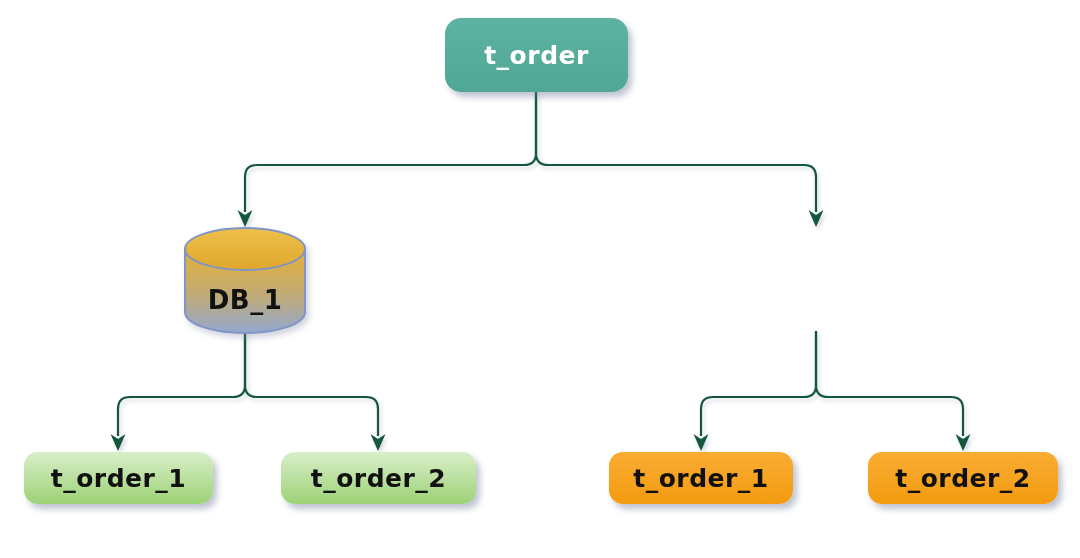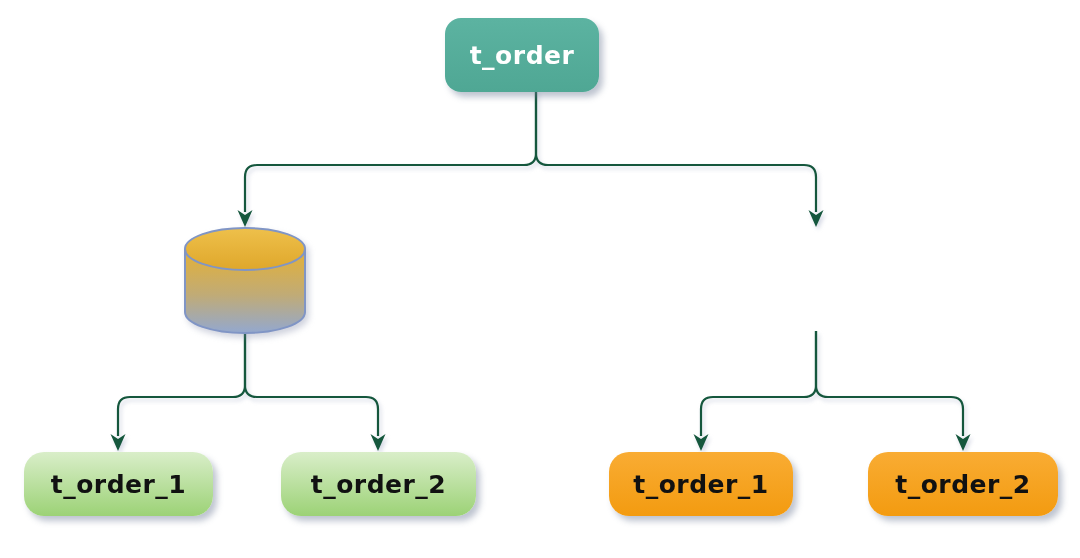--- a/index.html
+++ b/index.html
@@ -11,27 +11,27 @@
   .connectors{position:absolute;left:0;top:0;width:1080px;height:558px;}
   .connectors g{filter:drop-shadow(2px 3px 2px rgba(130,140,175,.35));}
   .connectors path{fill:none;stroke:var(--connector,#15573d);stroke-width:2.2;}
   .connectors polygon{fill:var(--connector,#15573d);stroke:none;}
 
   .node{
     position:absolute;display:flex;align-items:center;justify-content:center;
     font-weight:bold;letter-spacing:.5px;color:var(--node_text,#111);
   }
   .root-box{
-    left:445px;top:18px;width:154px;height:74px;border-radius:16px;
+    left:445px;top:18px;width:183px;height:74px;border-radius:16px;
     background:linear-gradient(180deg,var(--root_fill_top,#5cb3a1),var(--root_fill_bottom,#4fa794));
     color:var(--root_text,#fff);font-size:25px;
     box-shadow:4px 5px 6px rgba(110,125,150,.45);
   }
   .table-box{
-    width:190px;height:64px;border-radius:20px;font-size:25px;
+    width:190px;height:52px;border-radius:14px;font-size:25px;
     box-shadow:4px 5px 6px rgba(110,125,150,.45);
   }
   .green{background:linear-gradient(180deg,var(--green_table_top,#d9eec9),var(--green_table_bottom,#9cd276));}
   .orange{background:linear-gradient(180deg,var(--orange_table_top,#f9ac33),var(--orange_table_bottom,#f39b10));}
   #g1{left:24px;top:452px;width:189px;}
   #g2{left:281px;top:452px;width:195px;}
   #o1{left:609px;top:452px;width:184px;}
   #o2{left:868px;top:452px;}
 
   .db{position:absolute;width:124px;height:110px;}
@@ -82,20 +82,21 @@
           <stop offset="1" stop-color="#93a8cf"></stop>
         </linearGradient>
         <linearGradient id="ct1" x1="0" y1="0" x2="0" y2="1">
           <stop offset="0" stop-color="#eec04b"></stop>
           <stop offset="1" stop-color="#dfa72b"></stop>
         </linearGradient>
       </defs>
       <path d="M2,23 V86 A60,21 0 0 0 122,86 V23" fill="url(#cb1)" stroke="#8095c5" stroke-width="2"></path>
       <ellipse cx="62" cy="23" rx="60" ry="21" fill="url(#ct1)" stroke="#8095c5" stroke-width="2"></ellipse>
     </svg>
+    <span class="db-label">DB_1</span>
   </div>
 
 
   <div class="node table-box green" id="g1">
     <span>t_order_1</span>
   </div>
   <div class="node table-box green" id="g2">
     <span>t_order_2</span>
   </div>
   <div class="node table-box orange" id="o1">

